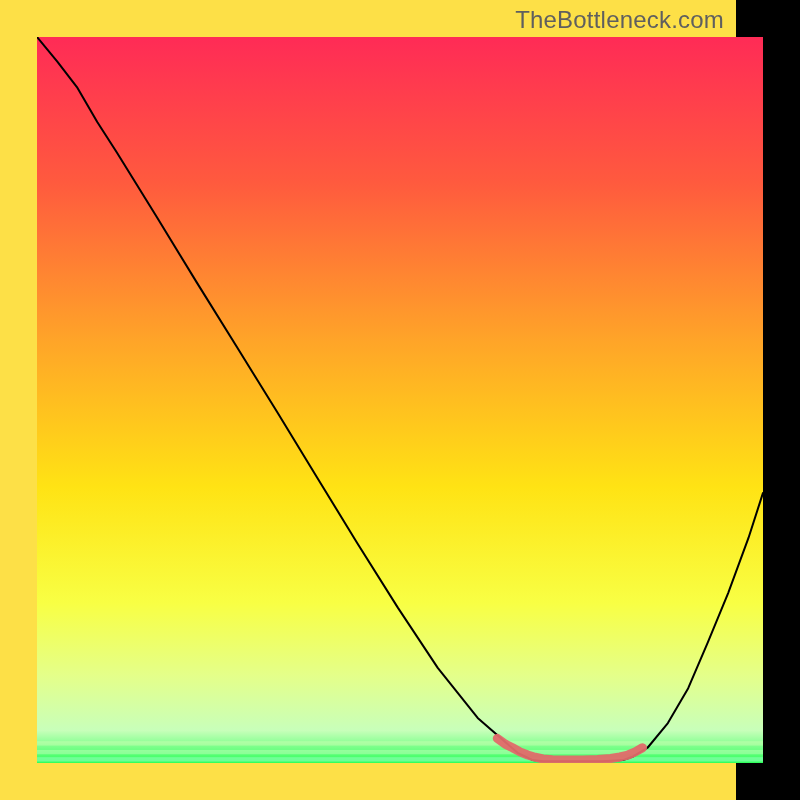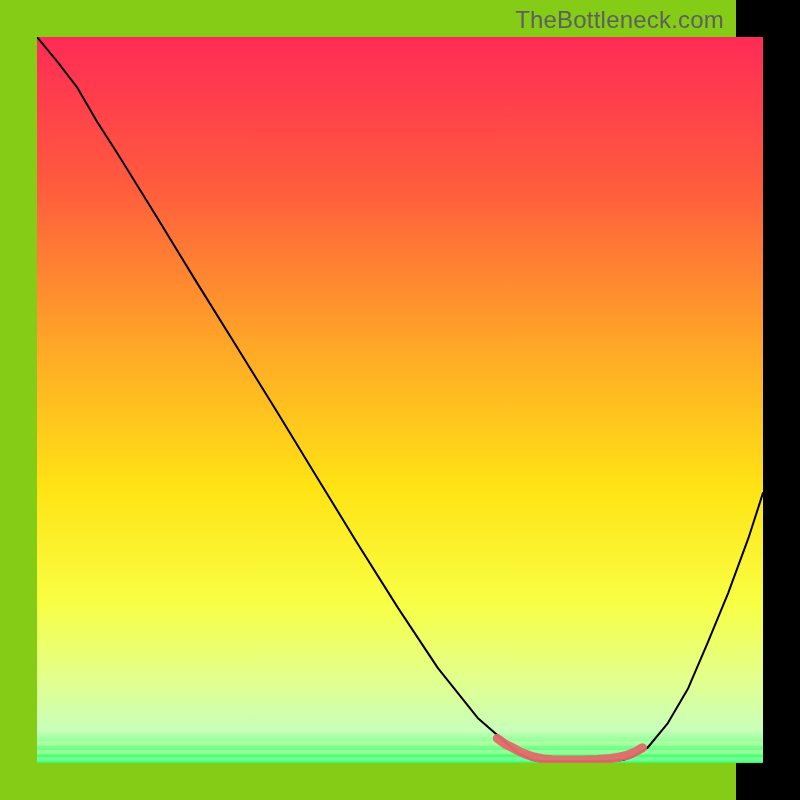--- a/index.html
+++ b/index.html
@@ -7,21 +7,21 @@
     padding: 0;
     width: 800px;
     height: 800px;
     background: #000;
     font-family: Arial, Helvetica, sans-serif;
   }
   .frame {
     position: relative;
     width: 736px;
     height: 800px;
-    background: #84cc16;
+    background: #fde047;
   }
   .watermark {
     position: absolute;
     top: 6px;
     right: 12px;
     color: #5f5f5f;
     font-size: 24px;
     font-weight: 500;
     letter-spacing: 0.2px;
     z-index: 3;

